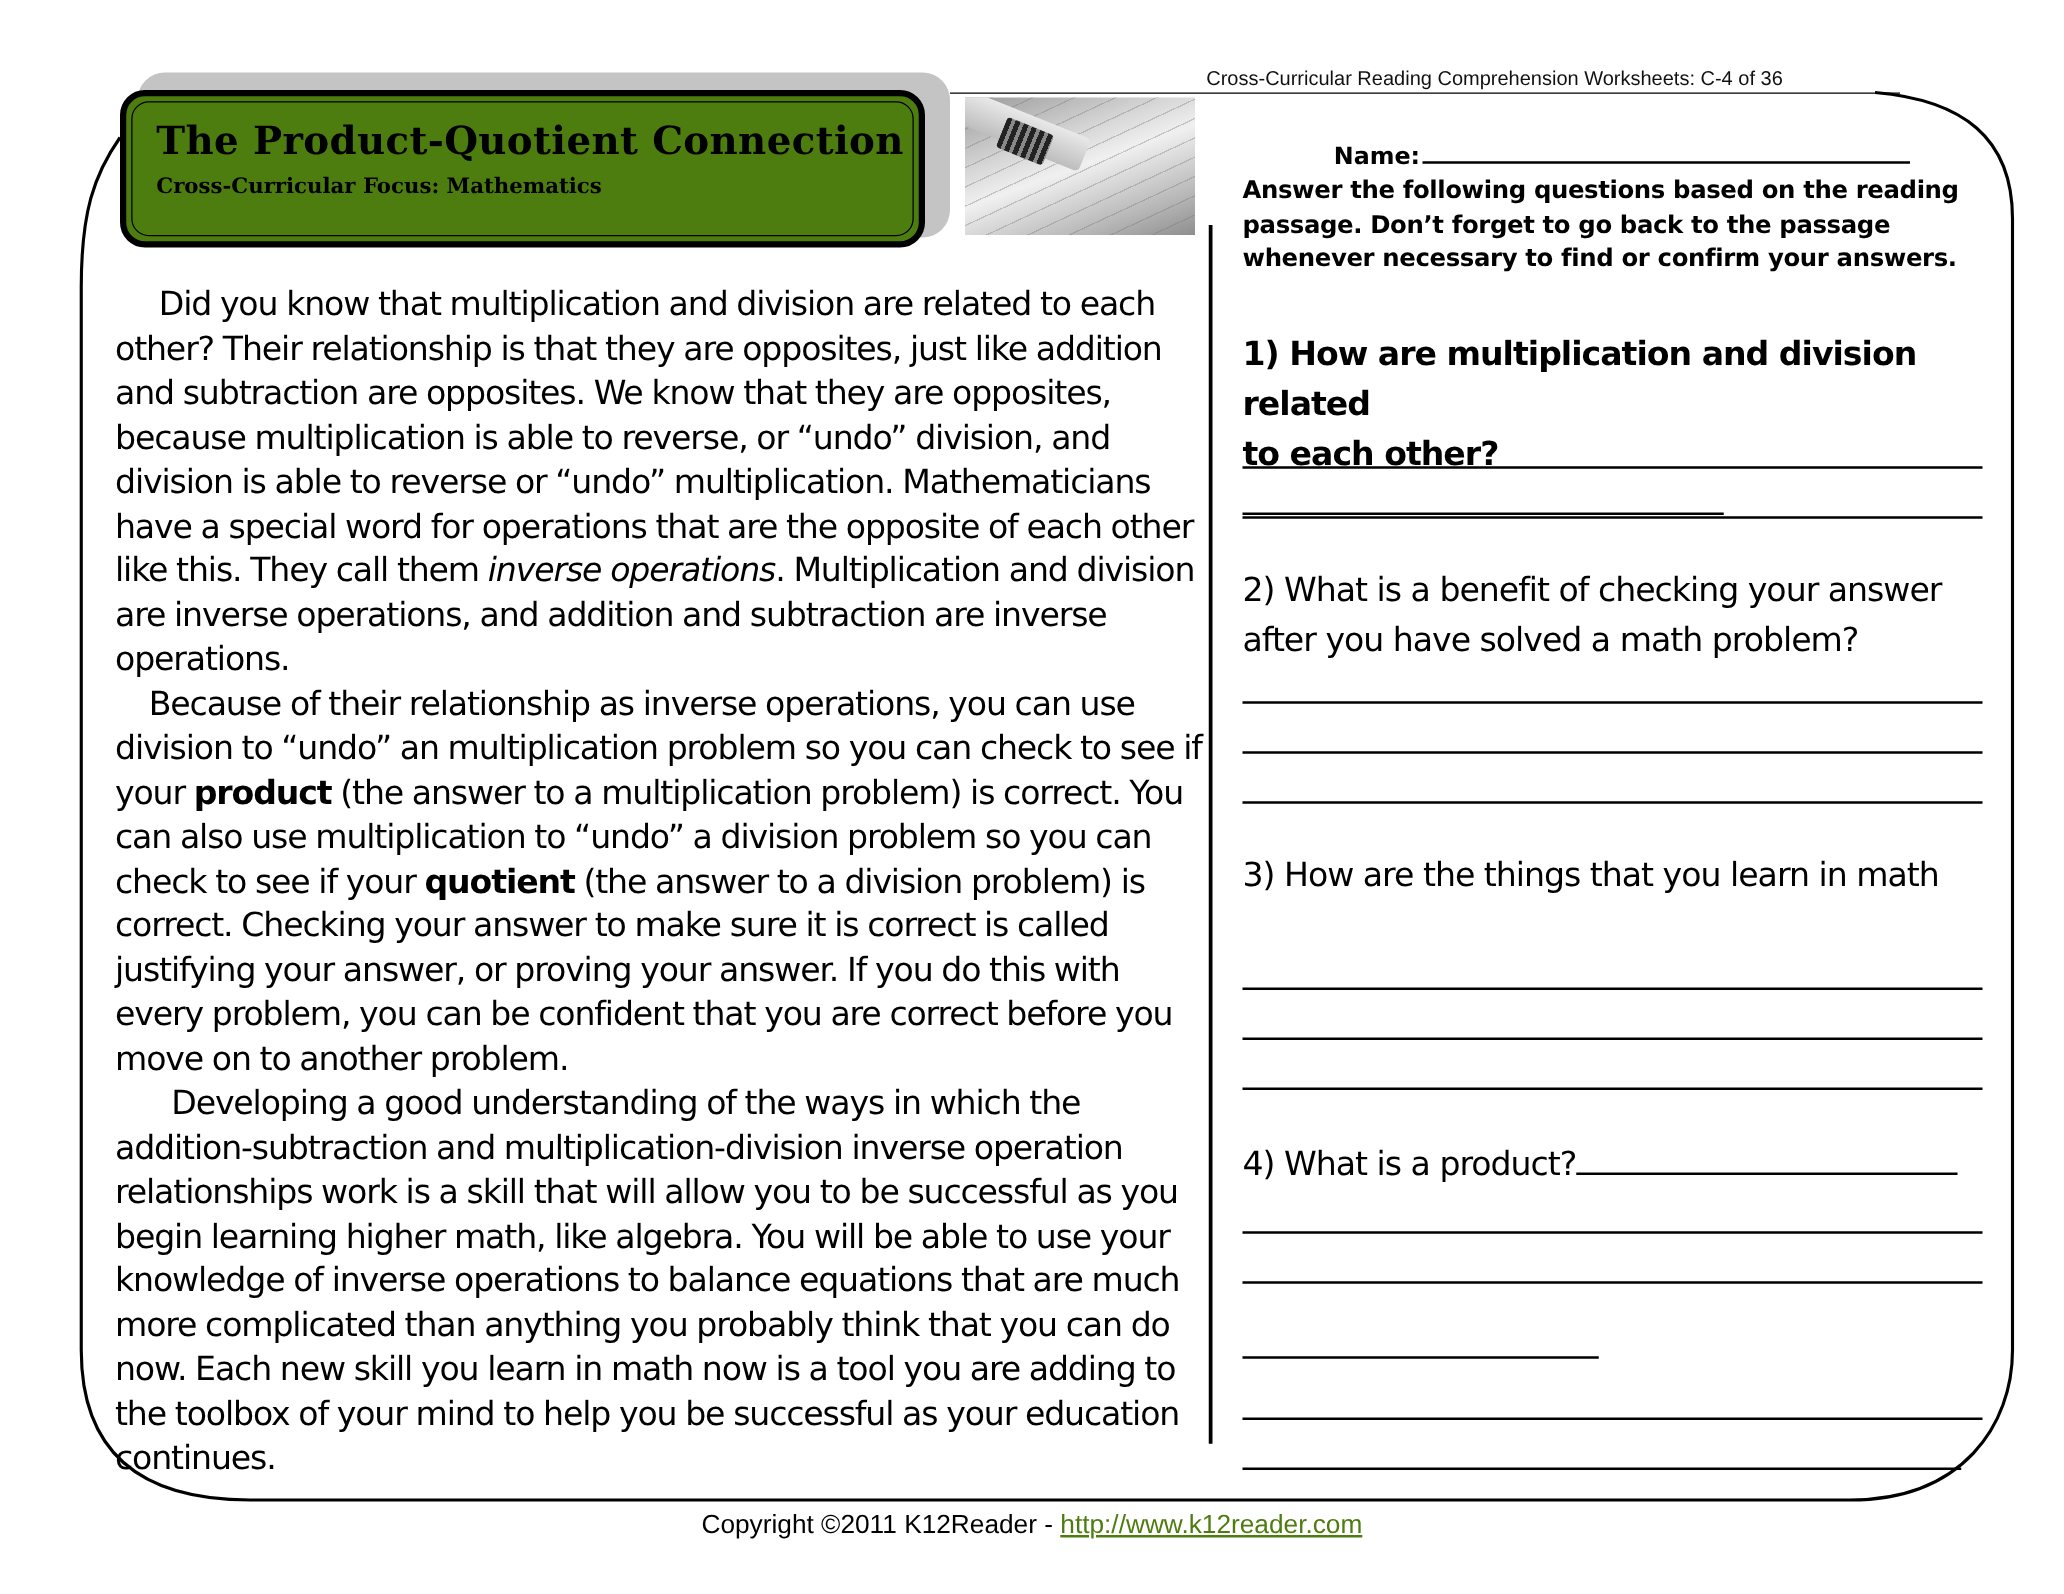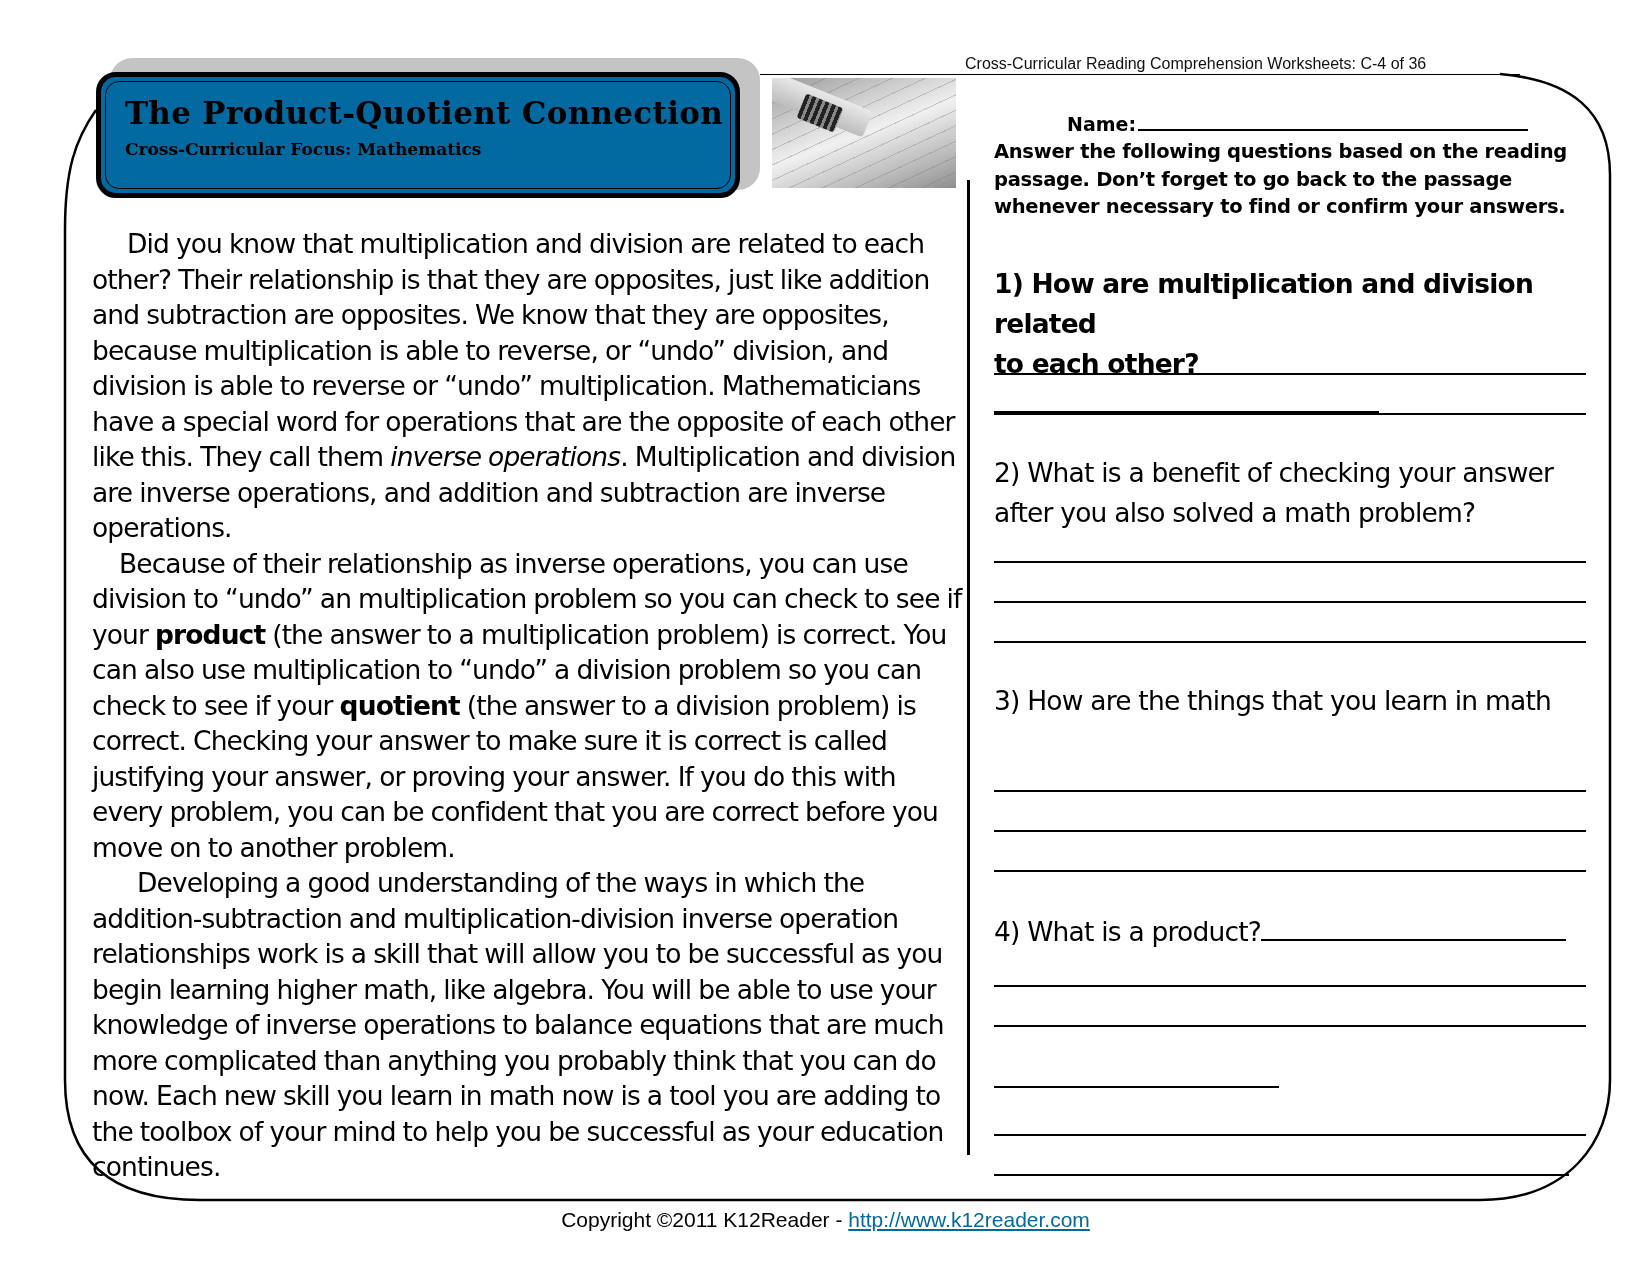--- a/index.html
+++ b/index.html
@@ -4,21 +4,21 @@
 <style>
   html, body { margin: 0; padding: 0; background: #ffffff; }
   body { width: 1651px; height: 1275px; position: relative; overflow: hidden; font-family: "DejaVu Sans", sans-serif; color: #000; }
 
   .header-note { position: absolute; left: 965px; top: 55px; font-family: "Liberation Sans", sans-serif; font-size: 16px; color: #111; }
   .header-rule { position: absolute; left: 760px; top: 74px; width: 760px; height: 0; border-top: 1.5px solid #000; }
 
   .frame { position: absolute; left: 0; top: 0; width: 1651px; height: 1275px; pointer-events: none; }
 
   .title-shadow { position: absolute; left: 110px; top: 58px; width: 650px; height: 132px; background: #c4c4c4; border-radius: 22px; }
-  .title-box { position: absolute; left: 96px; top: 72px; width: 644px; height: 126px; background: #0369a1; border: 5px solid #000; border-radius: 20px; box-sizing: border-box; }
+  .title-box { position: absolute; left: 96px; top: 72px; width: 644px; height: 126px; background: #4d7c0f; border: 5px solid #000; border-radius: 20px; box-sizing: border-box; }
   .title-inner { position: absolute; left: 4px; top: 4px; right: 4px; bottom: 4px; border: 1.5px solid #000; border-radius: 14px; }
   .title-text { position: absolute; left: 24px; top: 18px; font-family: "DejaVu Serif", serif; font-weight: bold; font-size: 31px; letter-spacing: 0.3px; white-space: nowrap; }
   .subtitle-text { position: absolute; left: 24px; top: 62px; font-family: "DejaVu Serif", serif; font-weight: bold; font-size: 17px; white-space: nowrap; }
 
   .photo { position: absolute; left: 772px; top: 78px; width: 184px; height: 110px; overflow: hidden;
     background:
       repeating-linear-gradient(-25deg, rgba(120,120,120,0.35) 0 1px, transparent 1px 14px),
       linear-gradient(160deg, #9a9a9a 0%, #d8d8d8 35%, #f0f0f0 50%, #b8b8b8 80%, #8e8e8e 100%); }
   .pencil { position: absolute; left: -20px; top: 10px; width: 120px; height: 28px; background: linear-gradient(180deg, #e9e9e9, #bdbdbd); transform: rotate(22deg); border-radius: 4px; }
   .ferrule { position: absolute; left: 28px; top: 22px; width: 40px; height: 26px; background: repeating-linear-gradient(90deg, #222 0 4px, #888 4px 7px); transform: rotate(22deg); border-radius: 3px; }
@@ -83,21 +83,21 @@
 
 <div class="qa" style="top:264px;font-weight:bold;">
   <div>1) How are multiplication and division related</div>
   <div><span>to each other?</span> <span class="blank-inline" style="width:385px;"></span></div>
 </div>
 <div class="ans-line" style="top:373px;"></div>
 <div class="ans-line" style="top:413px;"></div>
 
 <div class="qa" style="top:453px;">
   <div>2) What is a benefit of checking your answer</div>
-  <div>after you also solved a math problem?</div>
+  <div>after you have solved a math problem?</div>
 </div>
 <div class="ans-line" style="top:561px;"></div>
 <div class="ans-line" style="top:601px;"></div>
 <div class="ans-line" style="top:641px;"></div>
 
 <div class="qa" style="top:681px;">
   <div>3) How are the things that you learn in math</div>
 </div>
 <div class="ans-line" style="top:790px;"></div>
 <div class="ans-line" style="top:830px;"></div>
@@ -109,14 +109,14 @@
 <div class="ans-line" style="top:985px;"></div>
 <div class="ans-line" style="top:1025px;"></div>
 
 <div class="qa" style="top:1059px;">
   <div> <span class="blank-inline" style="width:285px;"></span></div>
 </div>
 <div class="ans-line" style="top:1134px;"></div>
 <div class="ans-line" style="top:1174px; width:575px;"></div>
 
 <div class="footer">
-  <span>Copyright ©2011 K12Reader - </span><a style="color: #0369a1;">http://www.k12reader.com</a>
+  <span>Copyright ©2011 K12Reader - </span><a style="color: #4d7c0f;">http://www.k12reader.com</a>
 </div>
 
 </body></html>

